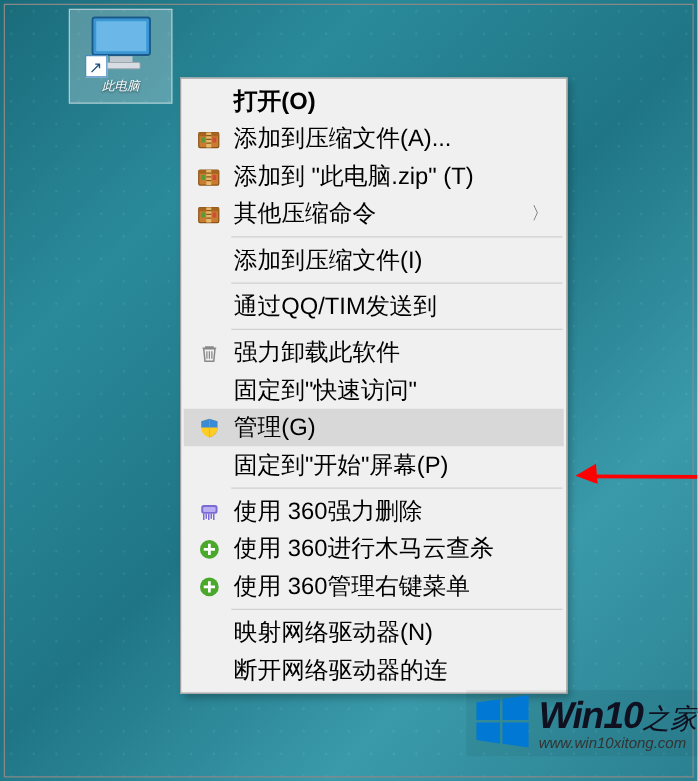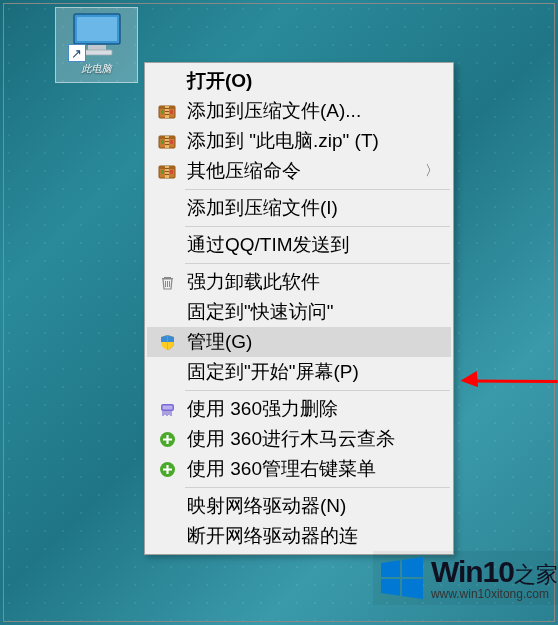--- a/index.html
+++ b/index.html
@@ -23,21 +23,21 @@
 .menu-item.highlight { background:#d8d8d8; }
 .menu-icon { width:20px; height:20px; margin-right:10px; display:flex; align-items:center; justify-content:center; flex-shrink:0; }
 .menu-text { color:#000; font-size:19px; white-space:nowrap; }
 .menu-text.bold { font-weight:600; }
 .submenu-arrow { position:absolute; right:12px; top:50%; transform:translateY(-50%); color:#555; font-size:14px; }
 .separator { height:1px; background:#d0d0d0; margin:3px 1px 3px 38px; }
 .no-icon { width:30px; flex-shrink:0; }
 
 .red-arrow { position:absolute; left:462px; top:363px; transform:rotate(-12deg); }
 
-.watermark { position:absolute; right:0; bottom:20px; display:flex; align-items:center; gap:8px; background:rgba(0,0,0,.05); padding:4px 0 4px 8px; }
+.watermark { position:absolute; right:0; bottom:20px; display:flex; align-items:flex-start; gap:8px; background:rgba(0,0,0,.05); padding:4px 0 4px 8px;font-style:italic; }
 .watermark .winlogo { width:42px; height:42px; }
 .watermark .text-main { font-size:30px; font-weight:600; color:#0f1020; letter-spacing:-1px; }
 .watermark .text-sub { font-size:12px; color:#333; margin-top:-3px; }
 
 svg { display:block; }
 </style>
 </head>
 <body>
 
 <div class="dots"></div>

